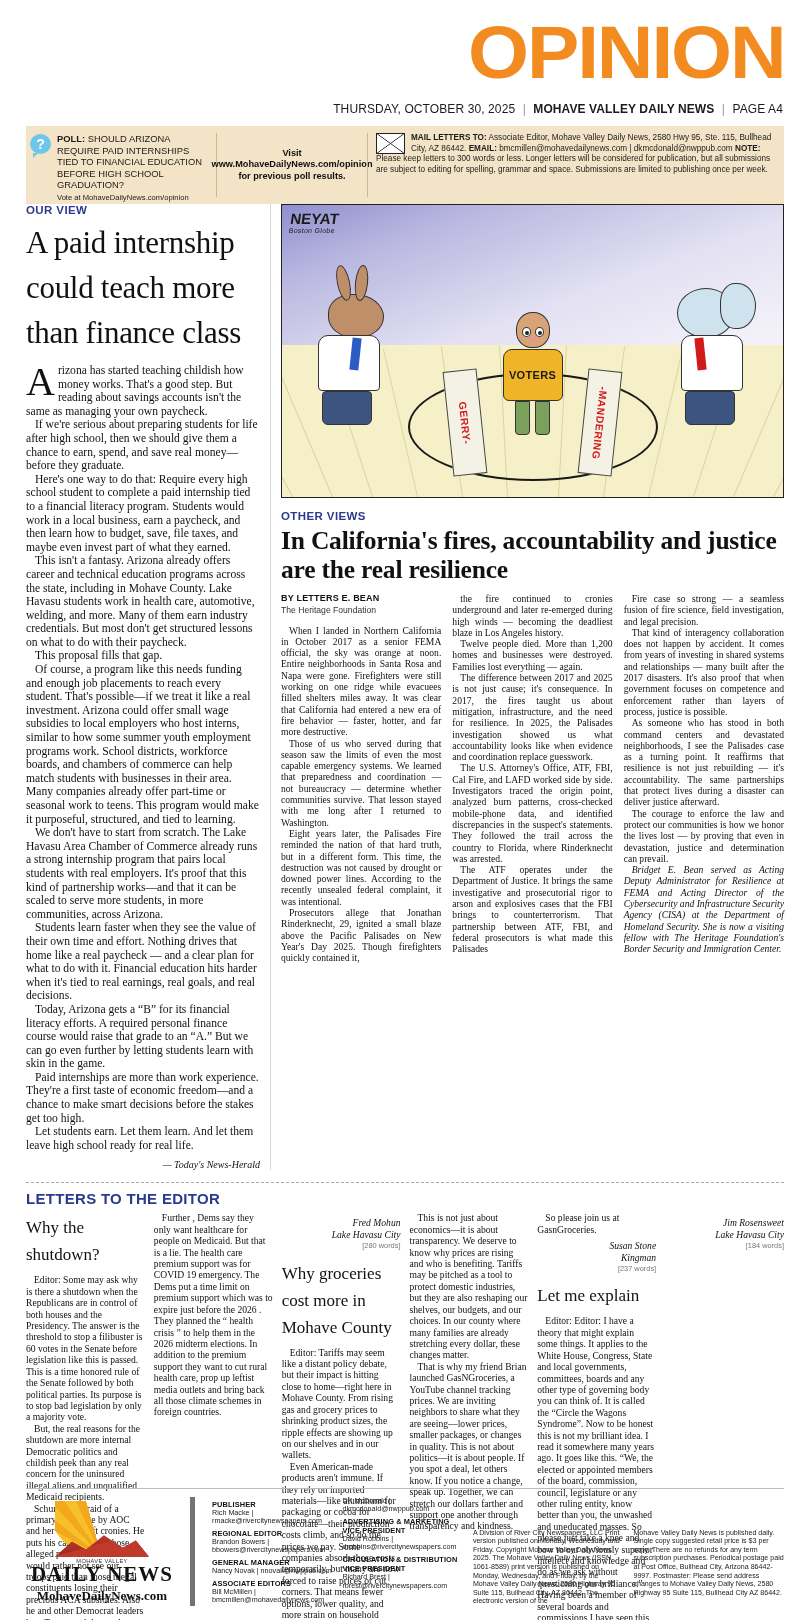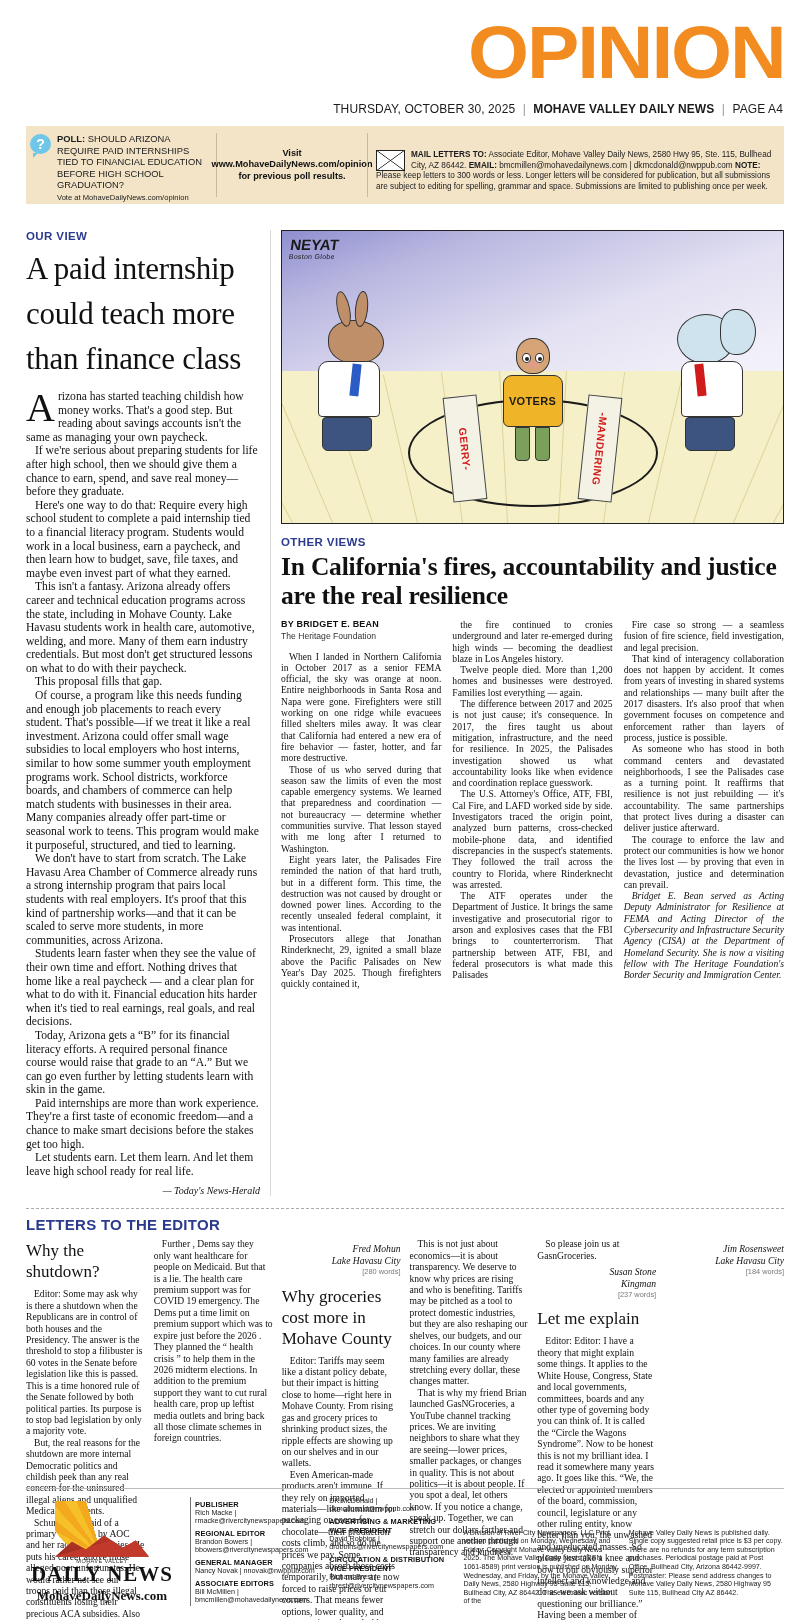--- a/index.html
+++ b/index.html
@@ -56,21 +56,21 @@
   .poll-vote { font-size: 7.6px; display: block; margin-top: 1px; }
   .vdiv { width: 1px; background: #c9b896; margin: 7px 0; flex: none; }
   .visit-cell {
     width: 150px; display: flex; align-items: center; justify-content: center;
     padding: 0 9px; text-align: center;
   }
   .visit-cell span {
     font-family: "Liberation Sans", sans-serif;
     font-weight: bold; font-size: 9.2px; line-height: 11.5px;
   }
-  .mail-cell { flex: 1; padding: 24px 6px 6px 8px; position: relative; }
+  .mail-cell { flex: 1; padding: 7px 6px 6px 8px; position: relative; }
   .env {
     width: 29px; height: 21px; border: 1.3px solid #222; float: left;
     margin-right: 6px; position: relative; background: #fff; flex: none;
   }
   .env::before, .env::after {
     content: ""; position: absolute; top: 0; width: 0; height: 0;
   }
   .env::before {
     border-left: 14px solid transparent; border-right: 14px solid transparent;
     border-top: 0; left: 0;
@@ -81,21 +81,21 @@
       linear-gradient(to bottom right, transparent calc(50% - 0.7px), #222 50%, transparent calc(50% + 0.7px)),
       linear-gradient(to bottom left, transparent calc(50% - 0.7px), #222 50%, transparent calc(50% + 0.7px));
   }
   .mail-text {
     font-family: "Liberation Sans", sans-serif;
     font-size: 8.2px; line-height: 10.6px; color: #1b1b1b;
   }
   .mail-text b { font-weight: bold; }
 
   
-  .topsec { display: flex; margin-top: 26px; }
+  .topsec { display: flex; margin-top: 0; }
   .editorial-col { width: 244px; padding-right: 10px; }
   .right-col { flex: 1; padding-left: 10px; border-left: 1px solid #d8d8d8; }
 
   .kicker {
     font-family: "Liberation Sans", sans-serif; font-weight: bold;
     font-size: 11.5px; letter-spacing: .4px; color: #2B3A8C;
     margin-bottom: 4px;
   }
   .ed-head {
     font-size: 31px; line-height: 45px; font-weight: normal;
@@ -233,21 +233,21 @@
   .letters-rule { border-top: 1px dashed #aaa; margin-top: 12px; }
   .letters-kicker {
     font-family: "Liberation Sans", sans-serif; font-weight: bold;
     font-size: 15px; letter-spacing: .3px; color: #2B3A8C;
     margin: 7px 0 5px;
   }
   .letter-cols { display: flex; gap: 9px; }
   .l-col { flex: 1; font-size: 9.6px; line-height: 11.4px; }
   .l-col p { text-indent: 8px; }
   .l-head {
-    font-size: 17px; line-height: 21px; font-weight: normal;
+    font-size: 17px; line-height: 27px; font-weight: normal;
     margin-bottom: 6px; margin-top: 2px;
   }
   .l-sign { text-align: right; font-style: italic; font-size: 9.6px; line-height:11.4px; margin-top: 5px; }
   .wordcount { text-align: right; font-style: normal; font-size: 7.4px; color: #777; font-family:"Liberation Sans",sans-serif;}
   .spacer-block { height: 6px; }
 
   
   .footer { position: absolute; left: 26px; right: 26px; bottom: 14px; }
   .foot-rule { border-top: 1px solid #bbb; margin-bottom: 8px; }
   .foot-inner { display: flex; gap: 12px; align-items: flex-start; }
@@ -279,21 +279,21 @@
     letter-spacing: .4px; color: #333; margin-top: 1px;
   }
   .logo-daily {
     font-family: "Liberation Serif", serif; font-weight: bold;
     font-size: 21px; letter-spacing: 1px; line-height: 21px; color: #111;
   }
   .logo-url {
     font-family: Liberation Serif, serif; font-weight: bold;
     font-size: 13px; margin-top: 3px; color: #111;
   }
-  .foot-cols { display: flex; flex: 1; gap: 10px; border-left: 1px solid #737373; padding-left: 4px; }
+  .foot-cols { display: flex; flex: 1; gap: 10px; border-left: 5px solid #737373; padding-left: 17px; }
   .foot-col { flex: 1; }
   .foot-col.wide { flex: 1.25; }
   .fc-title {
     font-family: "Liberation Sans", sans-serif; font-weight: bold;
     font-size: 7.4px; letter-spacing: .1px; color: #111; margin-top: 3px;
   }
   .fc-line {
     font-family: "Liberation Sans", sans-serif; font-size: 7.2px;
     line-height: 8.6px; color: #222;
   }
@@ -428,21 +428,21 @@
         <div class="saw right">
           <span>-MANDERING</span>
         </div>
       </div>
 
       <div class="otherviews">
         <div class="kicker">OTHER VIEWS</div>
         <h2 class="ov-head">In California's fires, accountability and justice are the real resilience</h2>
         <div class="ov-cols">
           <div class="ov-col">
-            <div class="byline">BY BRIDGET E. BEAN</div>
+            <div class="byline">BY LETTERS E. BEAN</div>
             <div class="byline-org">The Heritage Foundation</div>
             <p>When I landed in Northern California in October 2017 as a senior FEMA official, the sky was orange at noon. Entire neighborhoods in Santa Rosa and Napa were gone. Firefighters were still working on one ridge while evacuees filled shelters miles away. It was clear that California had entered a new era of fire behavior — faster, hotter, and far more destructive.</p>
             <p>Those of us who served during that season saw the limits of even the most capable emergency systems. We learned that preparedness and coordination — not bureaucracy — determine whether communities survive. That lesson stayed with me long after I returned to Washington.</p>
             <p>Eight years later, the Palisades Fire reminded the nation of that hard truth, but in a different form. This time, the destruction was not caused by drought or downed power lines. According to the recently unsealed federal complaint, it was intentional.</p>
             <p>Prosecutors allege that Jonathan Rinderknecht, 29, ignited a small blaze above the Pacific Palisades on New Year's Day 2025. Though firefighters quickly contained it,</p>
           </div>
           <div class="ov-col">
             <p>the fire continued to cronies underground and later re-emerged during high winds — becoming the deadliest blaze in Los Angeles history.</p>
             <p>Twelve people died. More than 1,200 homes and businesses were destroyed. Families lost everything — again.</p>
             <p>The difference between 2017 and 2025 is not just cause; it's consequence. In 2017, the fires taught us about mitigation, infrastructure, and the need for resilience. In 2025, the Palisades investigation showed us what accountability looks like when evidence and coordination replace guesswork.</p>

